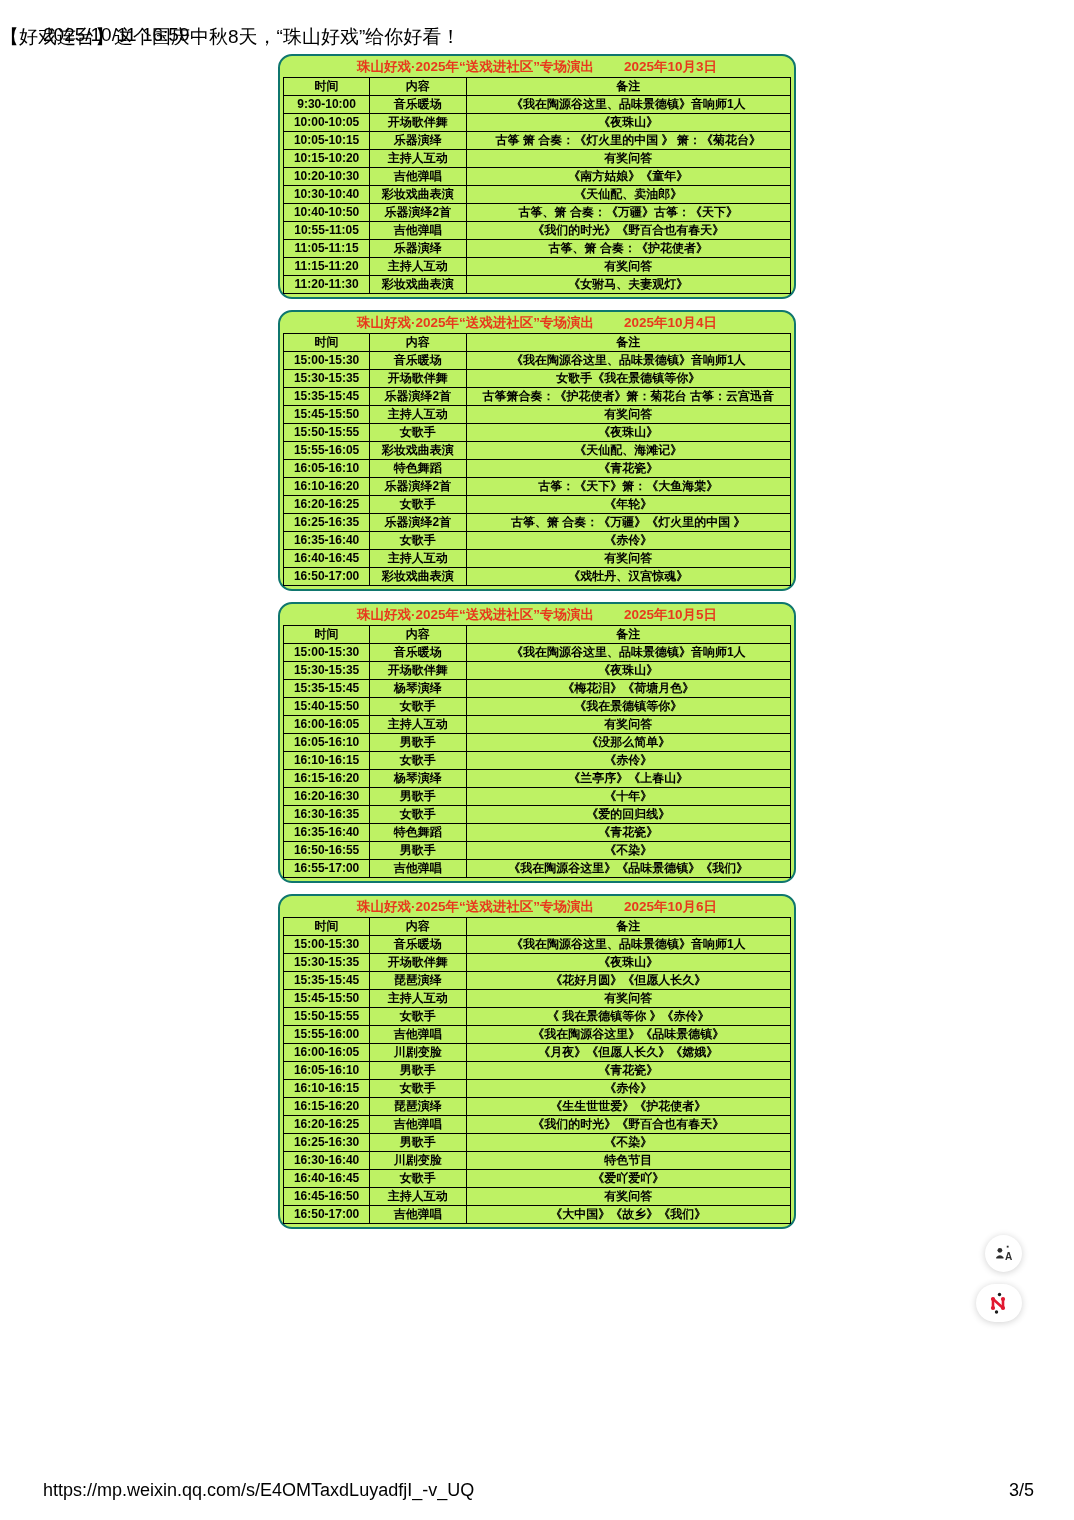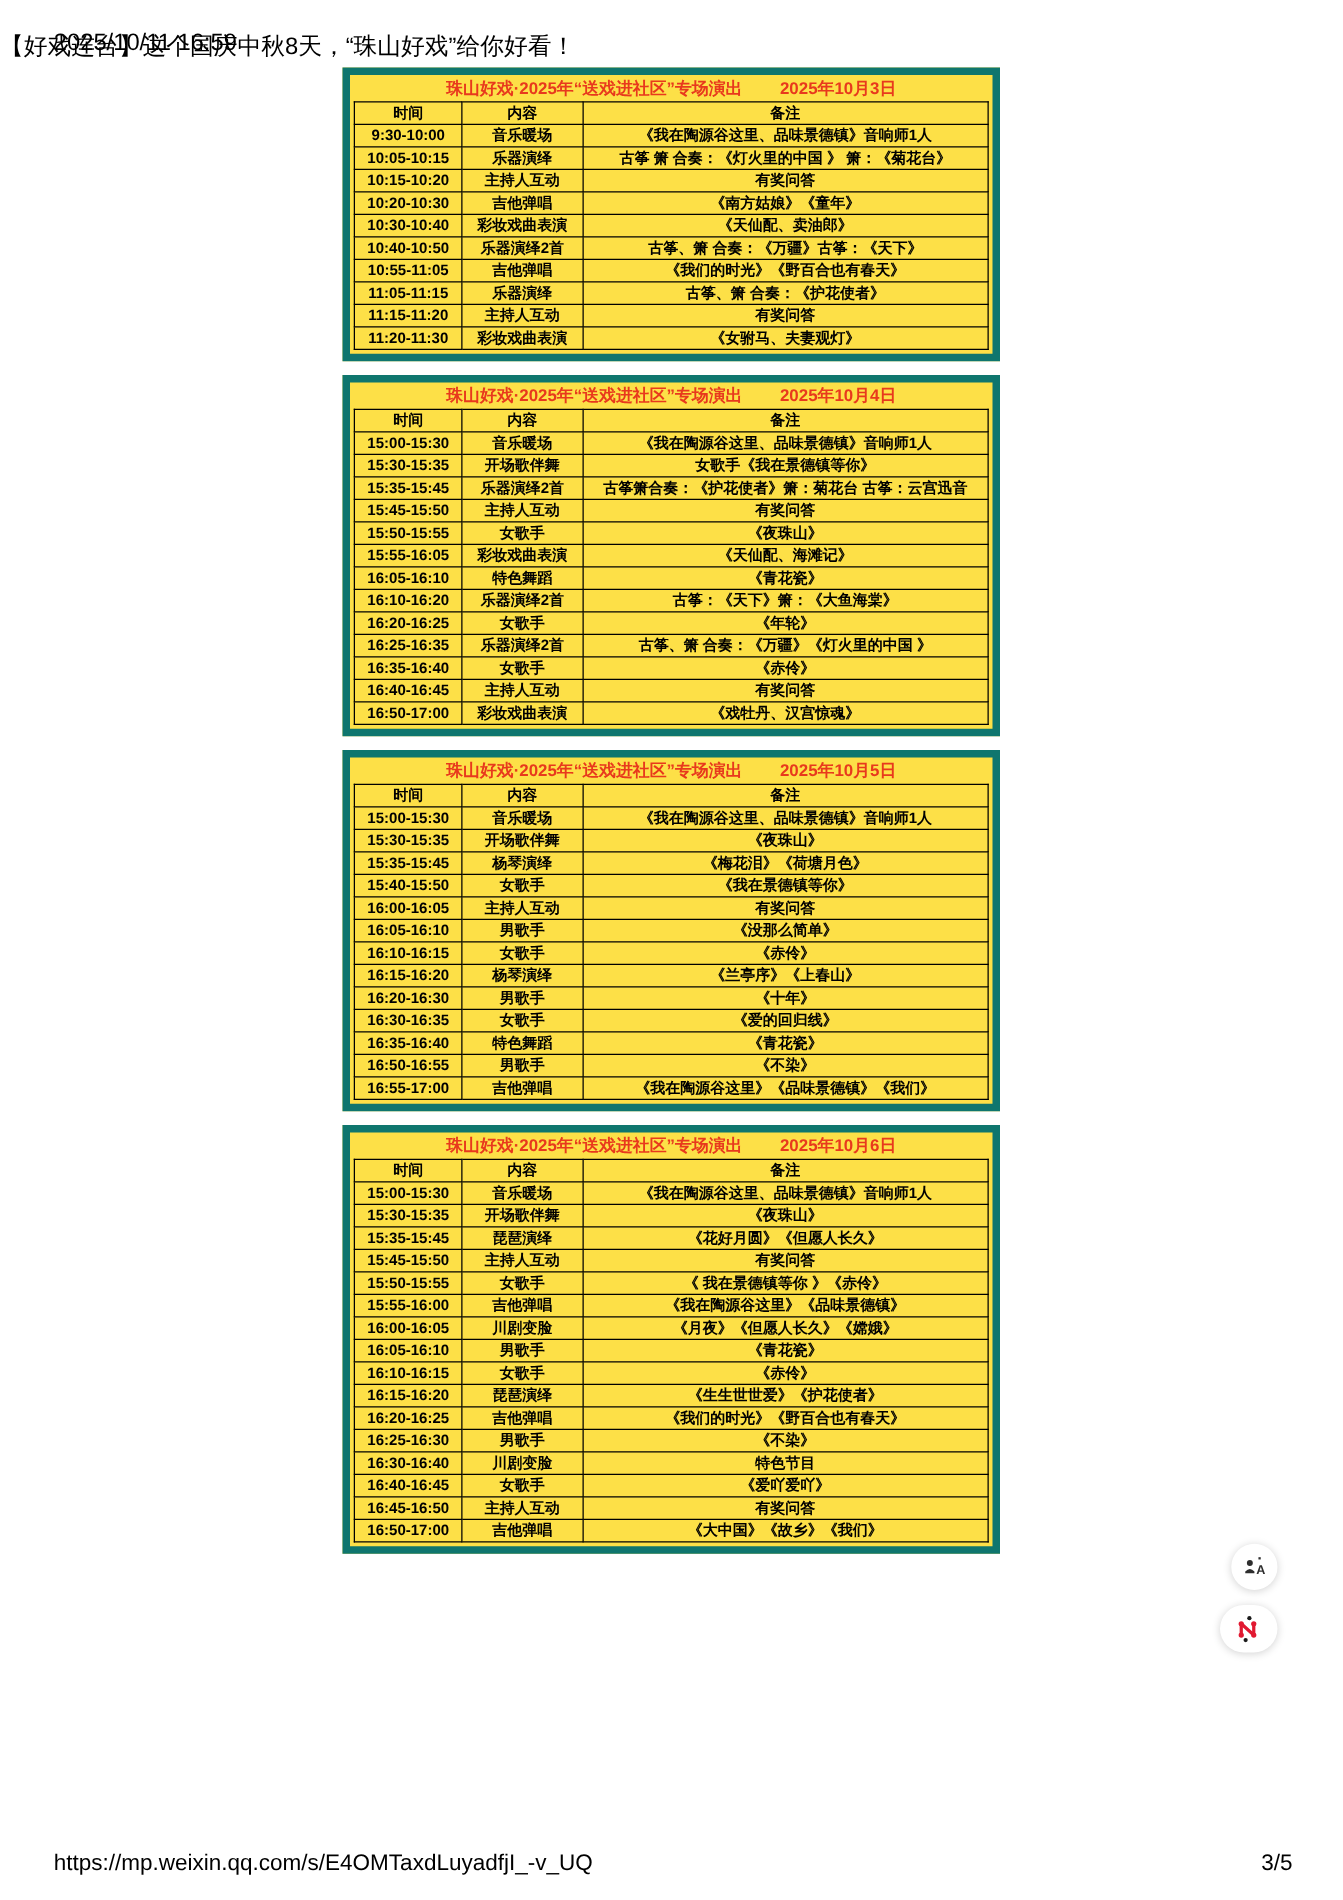--- a/index.html
+++ b/index.html
@@ -8,21 +8,21 @@
     font-family:"Liberation Sans","DejaVu Sans",sans-serif;color:#000;
     overflow:hidden;
   }
   
   .print-header{position:absolute;top:24px;left:0;width:100%;height:20px;font-size:19px;}
   .print-datetime{position:absolute;left:43px;top:0;white-space:nowrap;}
   .doc-title{width:100%;text-align:left;white-space:nowrap;}
   
   .tables{position:absolute;top:54px;left:0;width:100%;display:flex;flex-direction:column;align-items:center;gap:11px;}
   .card{
-    width:508px;border:6px solid #0f766e;border-radius:0;background:#fde047;
+    width:508px;border:2px solid #0f766e;border-radius:14px;background:#bef264;
     padding:1px 3px 3px 3px;
   }
   .card-title{
     color:#e8391d;font-weight:bold;font-size:13.5px;text-align:center;
     height:20px;line-height:20px;white-space:nowrap;
   }
   .card-title .date{margin-left:30px;}
   table.sched{width:100%;border-collapse:collapse;table-layout:fixed;}
   table.sched th, table.sched td{
     border:1px solid #000;font-size:12px;font-weight:bold;text-align:center;
@@ -63,20 +63,25 @@
             <th>备注</th>
           </tr>
         </thead>
         <tbody>
           <tr>
             <td>9:30-10:00</td>
             <td>音乐暖场</td>
             <td>《我在陶源谷这里、品味景德镇》音响师1人</td>
           </tr>
           <tr>
+            <td>10:00-10:05</td>
+            <td>开场歌伴舞</td>
+            <td>《夜珠山》</td>
+          </tr>
+          <tr>
             <td>10:05-10:15</td>
             <td>乐器演绎</td>
             <td>古筝 箫 合奏：《灯火里的中国 》 箫：《菊花台》</td>
           </tr>
           <tr>
             <td>10:15-10:20</td>
             <td>主持人互动</td>
             <td>有奖问答</td>
           </tr>
           <tr>

